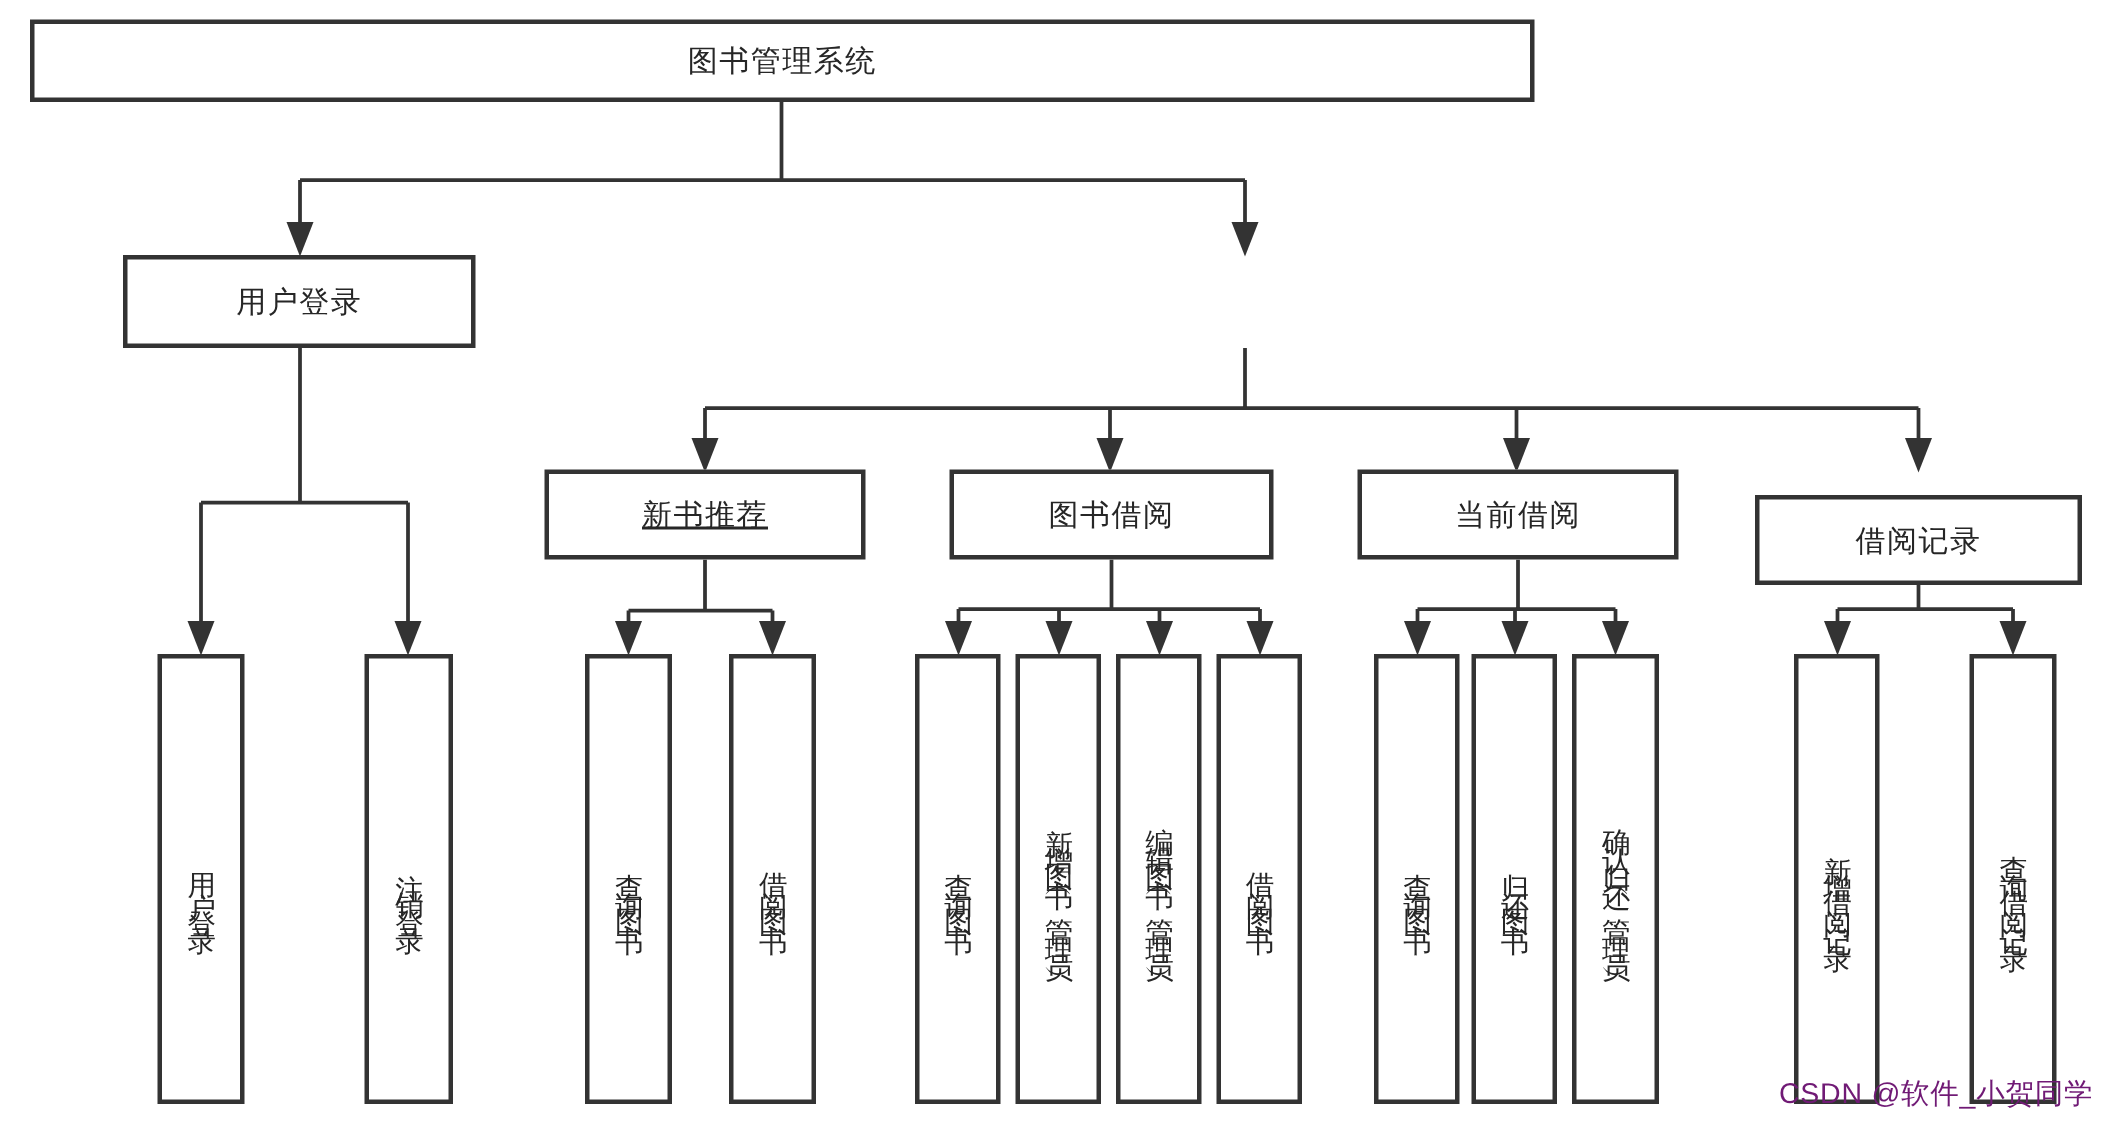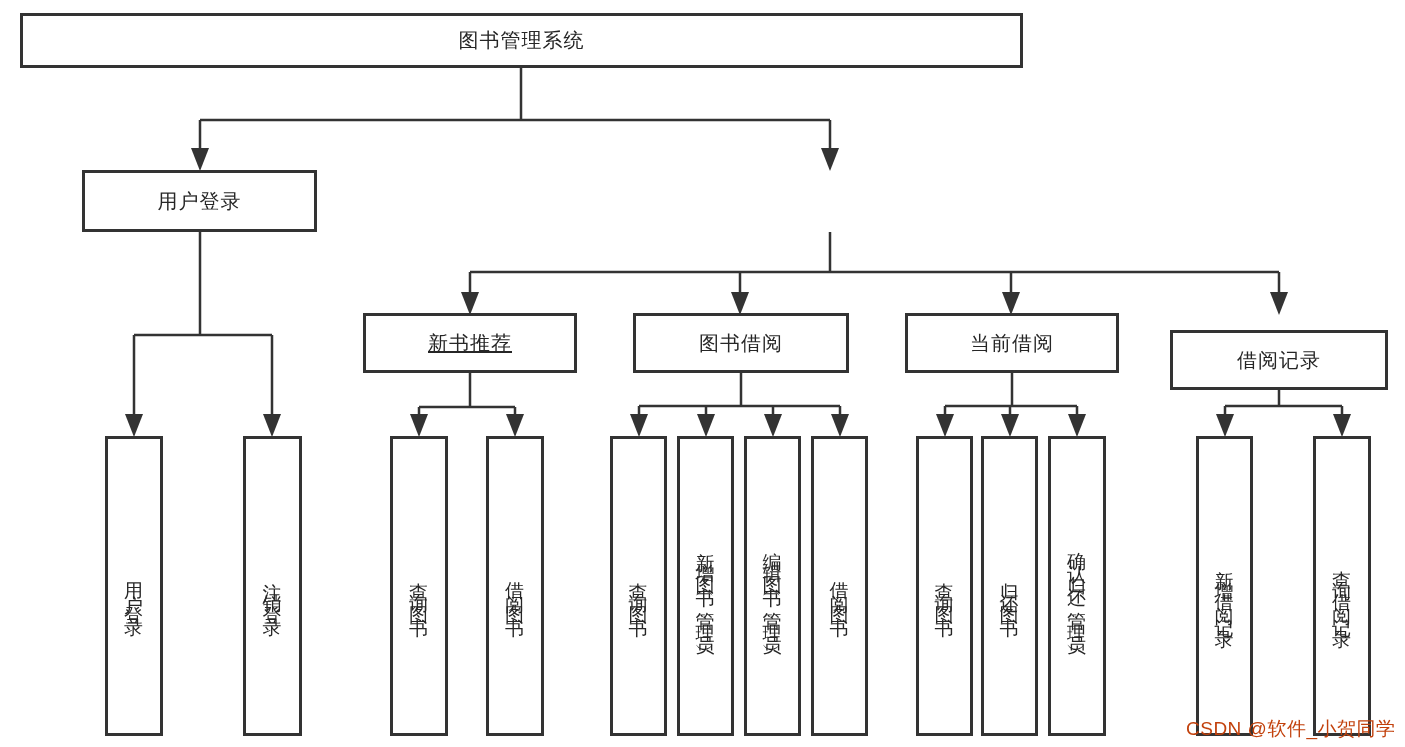--- a/index.html
+++ b/index.html
@@ -12,21 +12,21 @@
     position:absolute;box-sizing:border-box;border:3px solid #333333;background:#ffffff;
     display:flex;align-items:center;justify-content:center;color:#262626;z-index:2;
   }
   .h{font-size:20px;letter-spacing:1px;white-space:nowrap;}
   .v{
     writing-mode:vertical-rl;text-orientation:mixed;
     font-size:19px;letter-spacing:12px;line-height:1;padding-top:10px;
   }
   .watermark{
     position:absolute;left:1186px;top:716px;z-index:3;white-space:nowrap;
-    font-size:19px;color:#c2410c;letter-spacing:0.5px;
+    font-size:19px;color:#701a75;letter-spacing:0.5px;
   }
 </style>
 </head>
 <body>
 
 <div class="canvas">
 
   <svg class="connectors" viewBox="0 0 1405 747" xmlns="http://www.w3.org/2000/svg">
     <g stroke="#333333" stroke-width="2.5" fill="none">
       <path d="M521,68 V120 M200,120 H830 M200,120 V150 M830,120 V150"></path>

